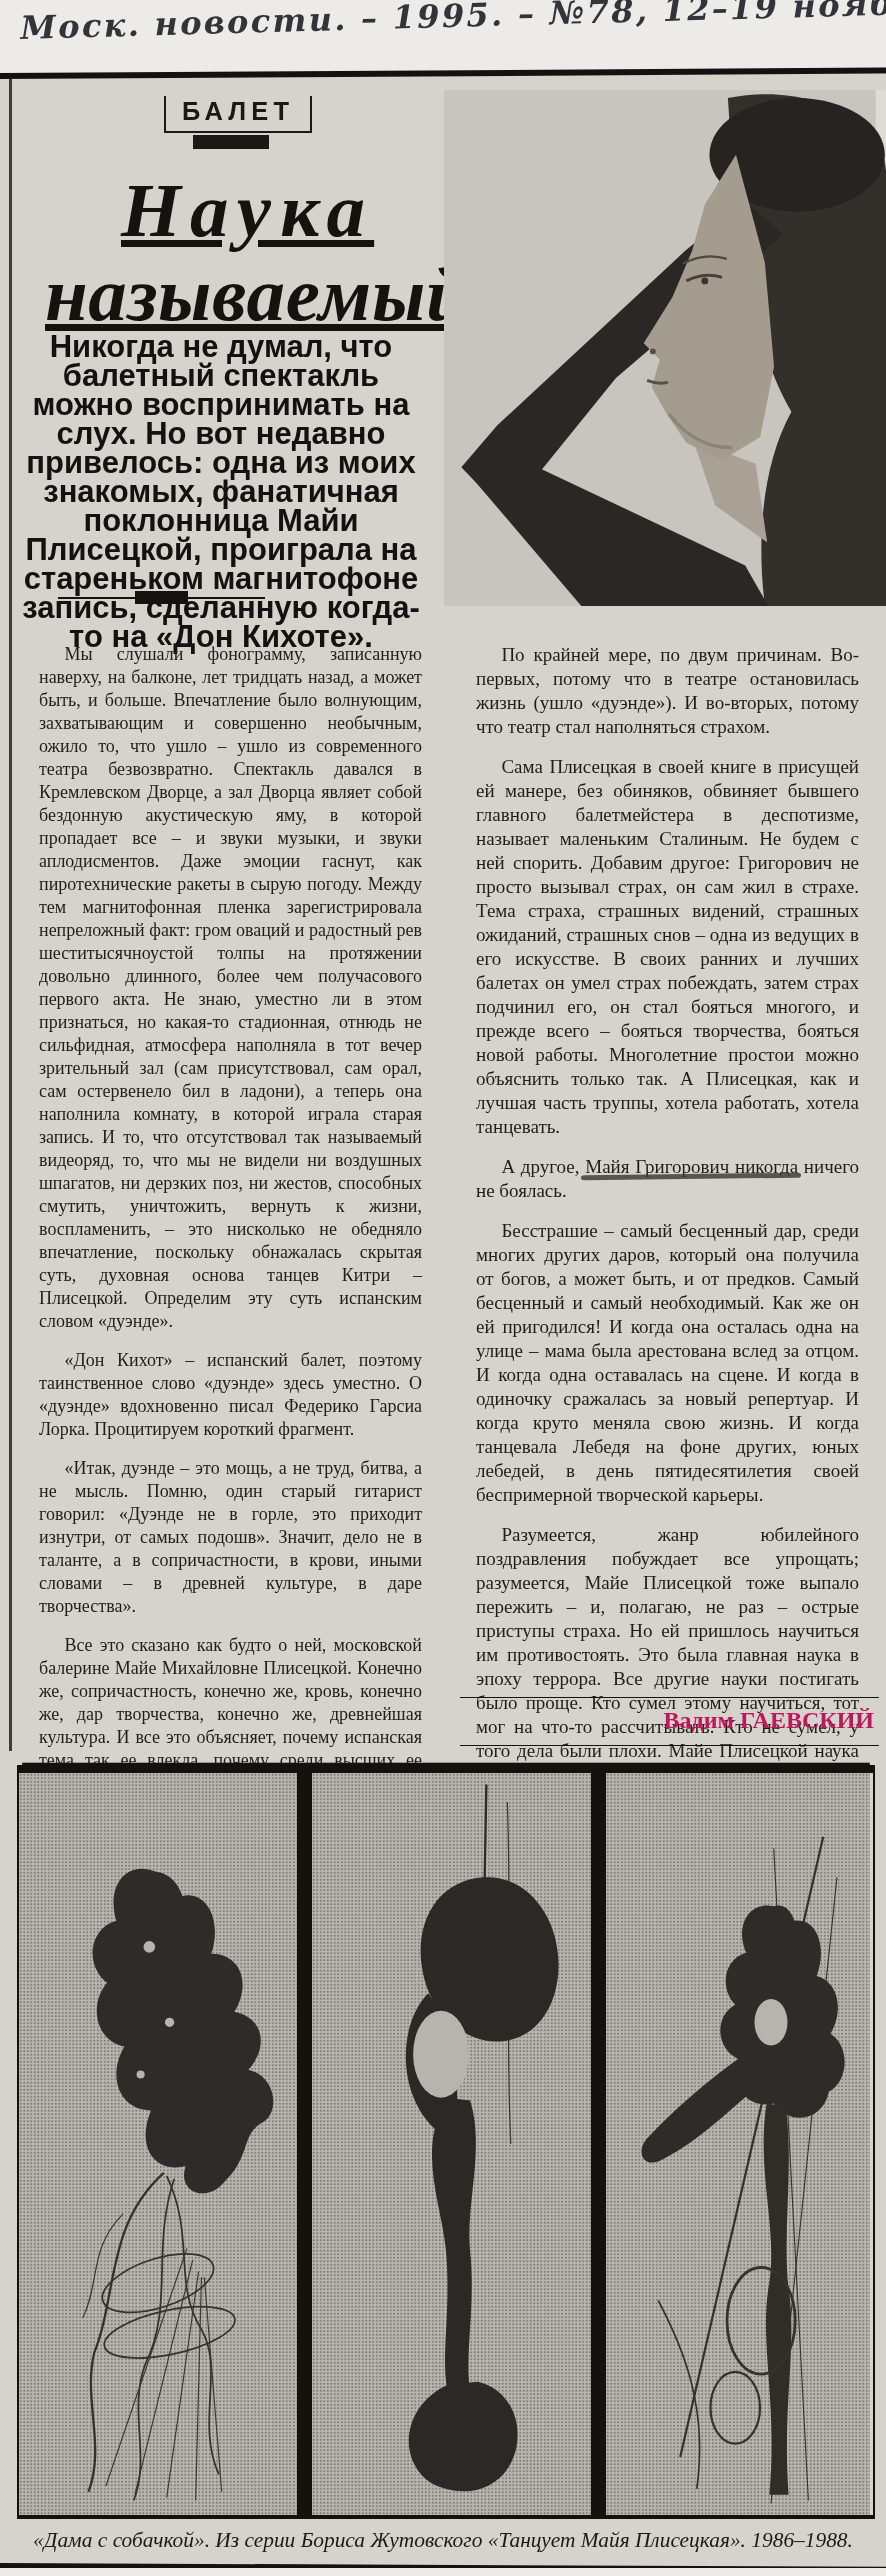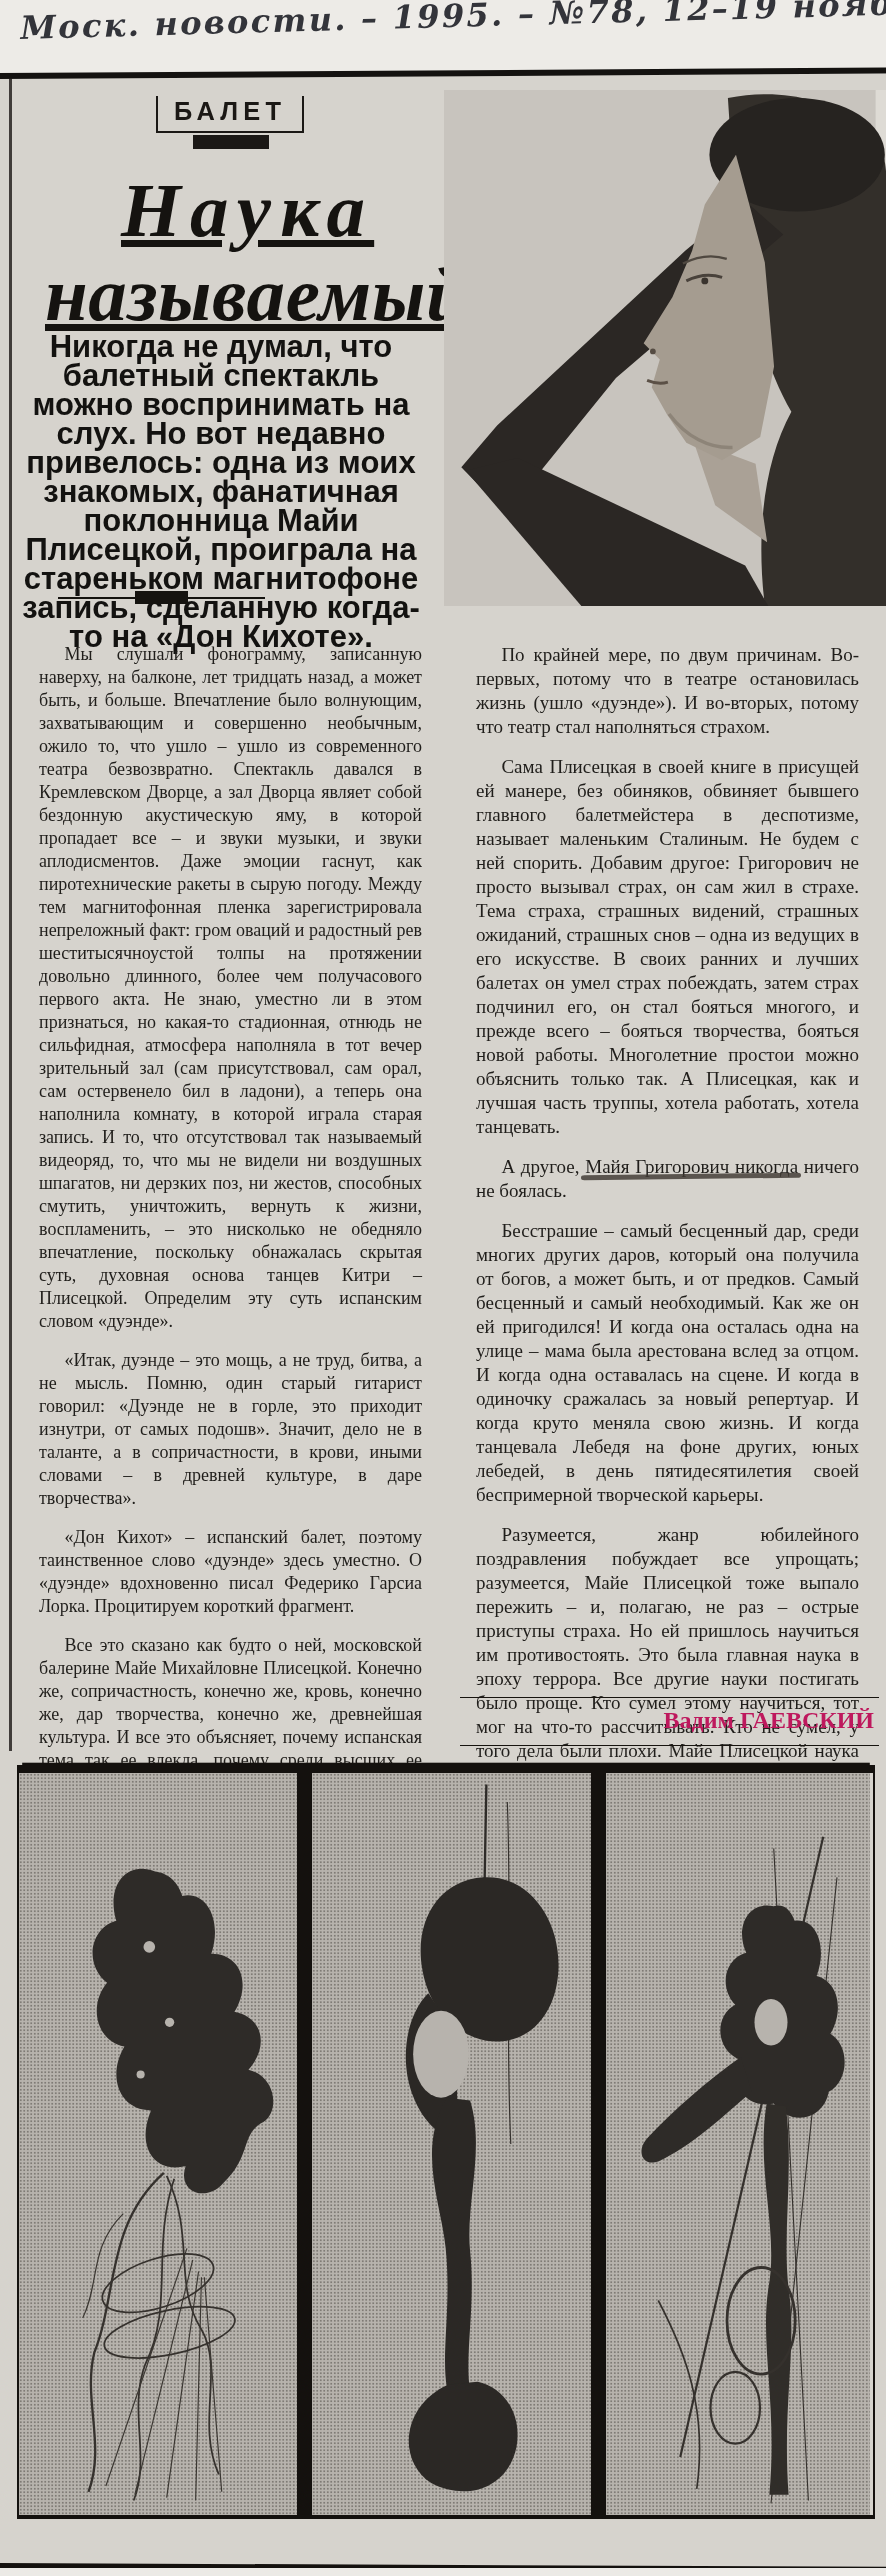--- a/index.html
+++ b/index.html
@@ -10,21 +10,21 @@
   .top-strip{position:absolute;left:0;top:0;width:886px;height:74px;background:#edebe7;}
   .handwriting{position:absolute;left:19.6px;top:9.2px;width:843px;
     font-family:"DejaVu Serif",serif;font-style:italic;font-weight:bold;
     font-size:32px;letter-spacing:2.3px;color:#33343a;transform:rotate(-1.6deg);transform-origin:left top;
     white-space:nowrap;}
   .top-rule{position:absolute;left:0;top:73px;width:892px;height:5.8px;background:#141210;
     transform:rotate(-0.35deg);transform-origin:left center;}
   .left-rule{position:absolute;left:9.2px;top:78px;width:2.9px;height:1673px;background:#1a1714;opacity:.8;}
 
   
-  .rubric{position:absolute;left:156px;top:96px;
+  .rubric{position:absolute;left:164px;top:96px;
     border-left:2.3px solid #1b1815;border-right:2.3px solid #1b1815;border-bottom:2.3px solid #1b1815;
     padding:1.2px 16px 4.6px 16px;}
   .rubric-text{font-family:"Liberation Sans",sans-serif;font-weight:bold;font-size:25.4px;
     letter-spacing:5.2px;color:#1b1815;}
   .rubric-bar{position:absolute;left:193px;top:135px;width:76px;height:14px;background:#1b1815;}
 
   
   .headline{position:absolute;left:33px;top:156px;margin:12px;width:404px;
     font-family:"Liberation Serif",serif;font-style:italic;font-weight:bold;color:#151310;text-decoration:underline;}
   .headline span{display:block;line-height:84px;font-size:77px;}
@@ -118,22 +118,22 @@
       <path d="M 420 330 q 32 -16 62 -6" stroke="#49423b" stroke-width="5" fill="none"></path>
       <circle cx="452" cy="330" r="6" fill="#3a342e"></circle>
       <circle cx="362" cy="452" r="5" fill="#554c43"></circle>
       <path d="M 352 502 q 20 8 36 3" stroke="#5b5046" stroke-width="5" fill="none"></path>
       <path d="M 390 560 C 420 600 460 620 500 618" stroke="#8d8478" stroke-width="6" fill="none"></path>
     </svg>
   </div>
 
   <div class="col col-left">
     <p>Мы слушали фонограмму, записанную наверху, на балконе, лет тридцать назад, а может быть, и больше. Впечатление было волнующим, захватывающим и совершенно необычным, ожило то, что ушло – ушло из современного театра безвозвратно. Спектакль давался в Кремлевском Дворце, а зал Дворца являет собой бездонную акустическую яму, в которой пропадает все – и звуки музыки, и звуки аплодисментов. Даже эмоции гаснут, как пиротехнические ракеты в сырую погоду. Между тем магнитофонная пленка зарегистрировала непреложный факт: гром оваций и радостный рев шеститысячноустой толпы на протяжении довольно длинного, более чем получасового первого акта. Не знаю, уместно ли в этом признаться, но какая-то стадионная, отнюдь не сильфидная, атмосфера наполняла в тот вечер зрительный зал (сам присутствовал, сам орал, сам остервенело бил в ладони), а теперь она наполнила комнату, в которой играла старая запись. И то, что отсутствовал так называемый видеоряд, то, что мы не видели ни воздушных шпагатов, ни дерзких поз, ни жестов, способных смутить, уничтожить, вернуть к жизни, воспламенить, – это нисколько не обедняло впечатление, поскольку обнажалась скрытая суть, духовная основа танцев Китри – Плисецкой. Определим эту суть испанским словом «дуэнде».</p>
+    <p>«Дон Кихот» – испанский балет, поэтому таинственное слово «дуэнде» здесь уместно. О «дуэнде» вдохновенно писал Федерико Гарсиа Лорка. Процитируем короткий фрагмент.</p>
     <p>«Итак, дуэнде – это мощь, а не труд, битва, а не мысль. Помню, один старый гитарист говорил: «Дуэнде не в горле, это приходит изнутри, от самых подошв». Значит, дело не в таланте, а в сопричастности, в крови, иными словами – в древней культуре, в даре творчества».</p>
-    <p>«Дон Кихот» – испанский балет, поэтому таинственное слово «дуэнде» здесь уместно. О «дуэнде» вдохновенно писал Федерико Гарсиа Лорка. Процитируем короткий фрагмент.</p>
     <p>Все это сказано как будто о ней, московской балерине Майе Михайловне Плисецкой. Конечно же, сопричастность, конечно же, кровь, конечно же, дар творчества, конечно же, древнейшая культура. И все это объясняет, почему испанская тема так ее влекла, почему среди высших ее созданий – Китри и Кармен, почему, покинув Москву, она достаточно долгое время жила в Мадриде.</p>
     <p>И все-таки почему она ушла из Большого театра?</p>
   </div>
 
   <div class="col col-right">
     <p>По крайней мере, по двум причинам. Во-первых, потому что в театре остановилась жизнь (ушло «дуэнде»). И во-вторых, потому что театр стал наполняться страхом.</p>
     <p>Сама Плисецкая в своей книге в присущей ей манере, без обиняков, обвиняет бывшего главного балетмейстера в деспотизме, называет маленьким Сталиным. Не будем с ней спорить. Добавим другое: Григорович не просто вызывал страх, он сам жил в страхе. Тема страха, страшных видений, страшных ожиданий, страшных снов – одна из ведущих в его искусстве. В своих ранних и лучших балетах он умел страх побеждать, затем страх подчинил его, он стал бояться многого, и прежде всего – бояться творчества, бояться новой работы. Многолетние простои можно объяснить только так. А Плисецкая, как и лучшая часть труппы, хотела работать, хотела танцевать.</p>
     <p>
       <span>А другое, </span><span class="pen-underline">Майя Григорович никогда</span><span> ничего не боялась.</span>
     </p>
@@ -187,18 +187,19 @@
         <ellipse cx="300" cy="430" rx="30" ry="40" fill="#b7b3ad"></ellipse>
         <path d="M 245 490 C 185 530 125 580 75 630 C 55 650 65 680 95 670 C 155 645 215 590 265 550 Z" fill="#2e2b28"></path>
         <path d="M 292 570 C 272 690 315 790 295 890 C 280 990 312 1090 297 1245 L 332 1245 C 320 1090 348 990 332 890 C 320 790 342 690 327 575 Z" fill="#302d29"></path>
         <ellipse cx="282" cy="945" rx="62" ry="92" stroke="#35312d" stroke-width="5" fill="none"></ellipse>
         <ellipse cx="235" cy="1095" rx="45" ry="62" stroke="#35312d" stroke-width="4" fill="none"></ellipse>
         <path d="M 95 910 C 145 1000 185 1100 165 1235" stroke="#34302c" stroke-width="3" fill="none"></path>
       </svg>
     </div>
   </div>
 
+  <div class="caption">«Дама с собачкой». Из серии Бориса Жутовского «Танцует Майя Плисецкая». 1986–1988.</div>
 
   <div class="bottom-rule"></div>
   <div class="bottom-strip"></div>
 
 </div>
 
 
 </body></html>

